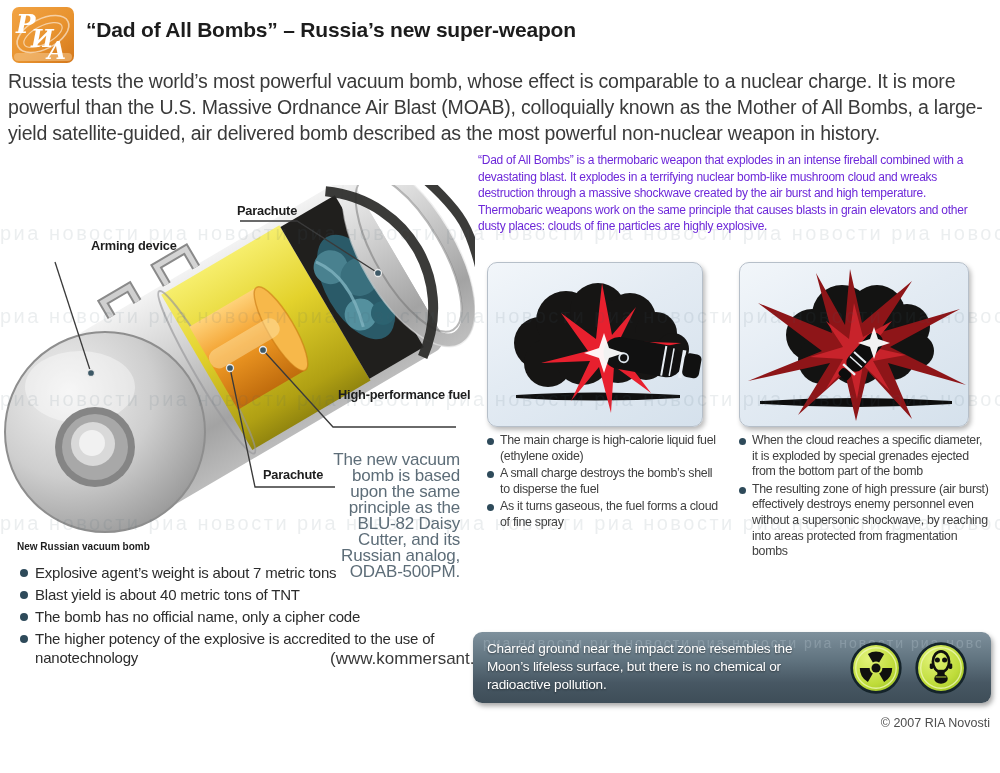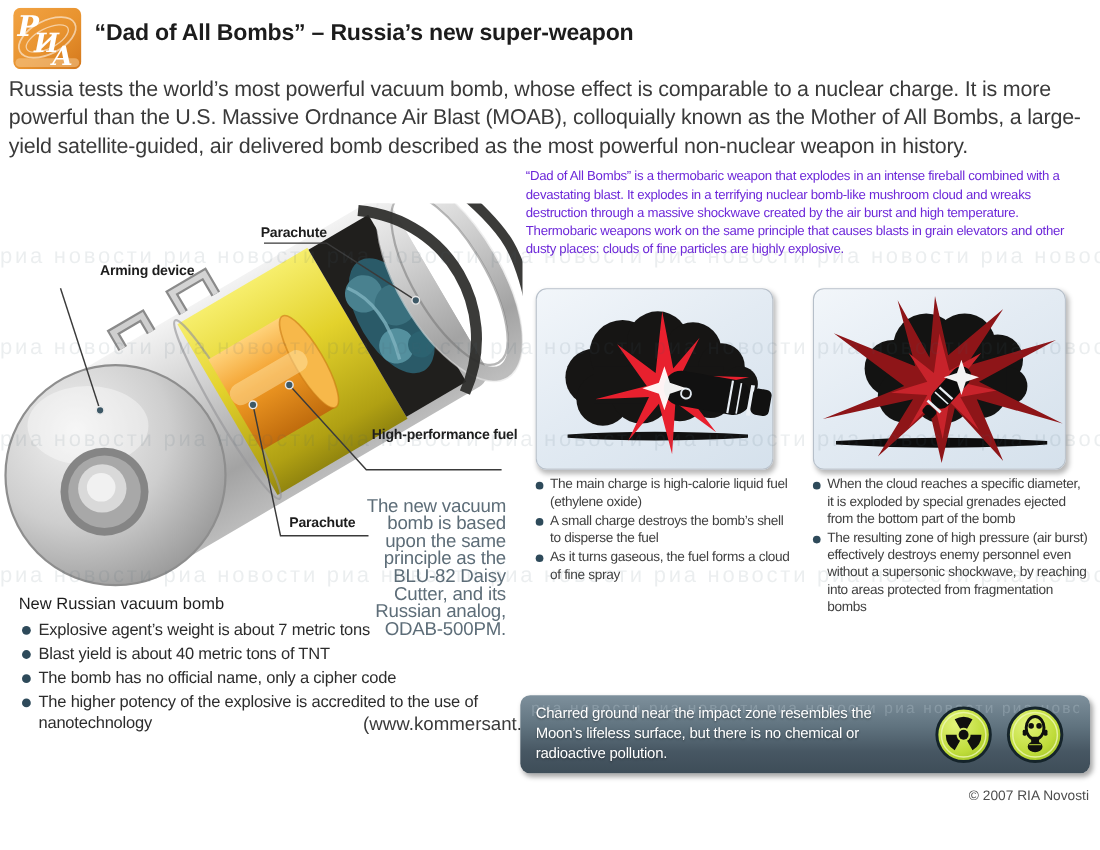--- a/index.html
+++ b/index.html
@@ -13,21 +13,21 @@
   .desc{position:absolute;left:478px;top:152px;width:512px;margin:0;font-size:12px;line-height:16.6px;color:#6d28d9;letter-spacing:-0.25px;}
   
   .bomb-svg{position:absolute;left:0;top:185px;z-index:1;}
   .dlabel{position:absolute;z-index:2;font-size:12.8px;font-weight:bold;color:#1d1d1d;letter-spacing:-0.2px;white-space:nowrap;}
   .lbl-arming{left:43px;top:238px;margin-left:48px;}
   .lbl-parachute{left:237px;top:203px;}
   .lbl-fuel{left:338px;top:387px;}
   .lbl-detonator{left:263px;top:467px;}
   .note{position:absolute;left:328px;top:452px;width:132px;z-index:2;font-size:17px;line-height:16px;color:#5d6d78;text-align:right;letter-spacing:-0.2px;}
   
-  .specs-head{position:absolute;left:17px;top:541px;margin:0;font-size:15px;font-weight:normal;color:#1d1d1d;}
+  .specs-head{position:absolute;left:17px;top:541px;margin:0;font-size:10px;font-weight:bold;color:#1d1d1d;}
   .specs{position:absolute;left:18px;top:563px;width:450px;margin:0;padding:0;list-style:none;font-size:15px;line-height:19px;color:#2c2c2c;letter-spacing:-0.2px;}
   .specs li{position:relative;padding-left:17px;margin-bottom:3px;}
   .specs li::before{content:"";position:absolute;left:2px;top:6px;width:8px;height:8px;border-radius:50%;background:#2e4a5a;}
   .source{position:absolute;left:330px;top:649px;font-size:17px;color:#3a3a3a;}
   
   .panel{position:absolute;top:262px;height:163px;border-radius:10px;z-index:1;
          background:linear-gradient(150deg,#f2f6fa 0%,#e3ebf3 45%,#d5e1ec 100%);
          border:1px solid #b6bfc9;box-shadow:2px 3px 5px rgba(0,0,0,0.28);}
   .panel-1{left:487px;width:214px;}
   .panel-2{left:739px;width:228px;}

